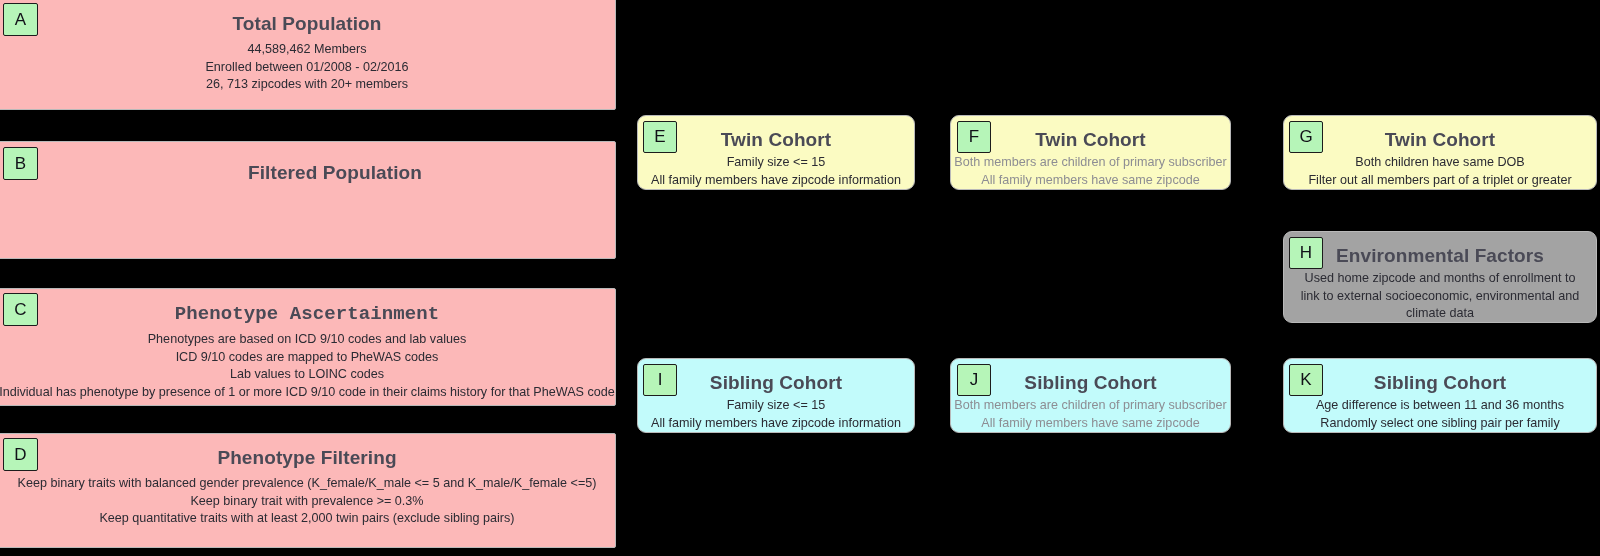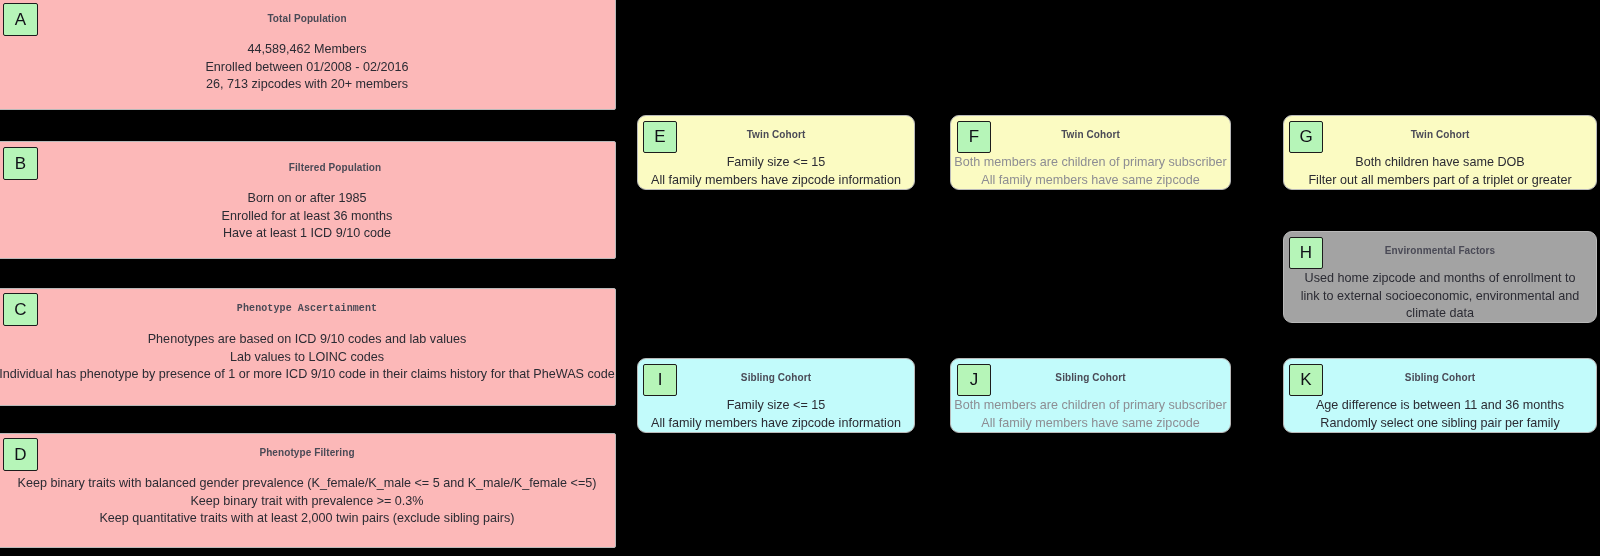--- a/index.html
+++ b/index.html
@@ -32,21 +32,21 @@
   }
   .panel.rounded { border-radius: 9px; }
   .panel.square  { border-radius: 2px; }
 
   .panel .title {
     position: absolute;
     left: 0;
     width: 100%;
     text-align: center;
     font-weight: bold;
-    font-size: 10px;
+    font-size: 19px;
     color: #4a4a56;
     letter-spacing: 0.1px;
   }
   .panel .lines {
     position: absolute;
     left: 0;
     width: 100%;
     text-align: center;
     color: #2b2b33;
     font-size: 12.6px;
@@ -81,32 +81,28 @@
     <div class="lines" style="top:48px;">
       <div>44,589,462 Members</div>
       <div>Enrolled between 01/2008 - 02/2016</div>
       <div>26, 713 zipcodes with 20+ members</div>
     </div>
   </div>
   <div class="badge" style="left:3px; top:3px; width:35px; height:33px;">A</div>
 
   <div class="panel square" style="left:-2px; top:141px; width:618px; height:118px; background:#fcb8b8;">
     <div class="title" style="top:20px;padding-left:28px;">Filtered Population</div>
-    <div class="lines" style="top:48px;">
-      <div>Born on or after 1985</div>
-      <div>Enrolled for at least 36 months</div>
-      <div>Have at least 1 ICD 9/10 code</div>
-    </div>
   </div>
   <div class="badge" style="left:3px; top:147px; width:35px; height:33px;">B</div>
 
   <div class="panel square" style="left:-2px; top:288px; width:618px; height:118px; background:#fcb8b8;">
     <div class="title" style="top:14px;font-family:Liberation Mono, monospace;">Phenotype Ascertainment</div>
     <div class="lines" style="top:42px;">
       <div>Phenotypes are based on ICD 9/10 codes and lab values</div>
+      <div>ICD 9/10 codes are mapped to PheWAS codes</div>
       <div>Lab values to LOINC codes</div>
       <div>Individual has phenotype by presence of 1 or more ICD 9/10 code in their claims history for that PheWAS code</div>
     </div>
   </div>
   <div class="badge" style="left:3px; top:293px; width:35px; height:33px;">C</div>
 
   <div class="panel square" style="left:-2px; top:433px; width:618px; height:115px; background:#fcb8b8;">
     <div class="title" style="top:13px;">Phenotype Filtering</div>
     <div class="lines" style="top:41px;">
       <div>Keep binary traits with balanced gender prevalence (K_female/K_male &lt;= 5 and K_male/K_female &lt;=5)</div>

